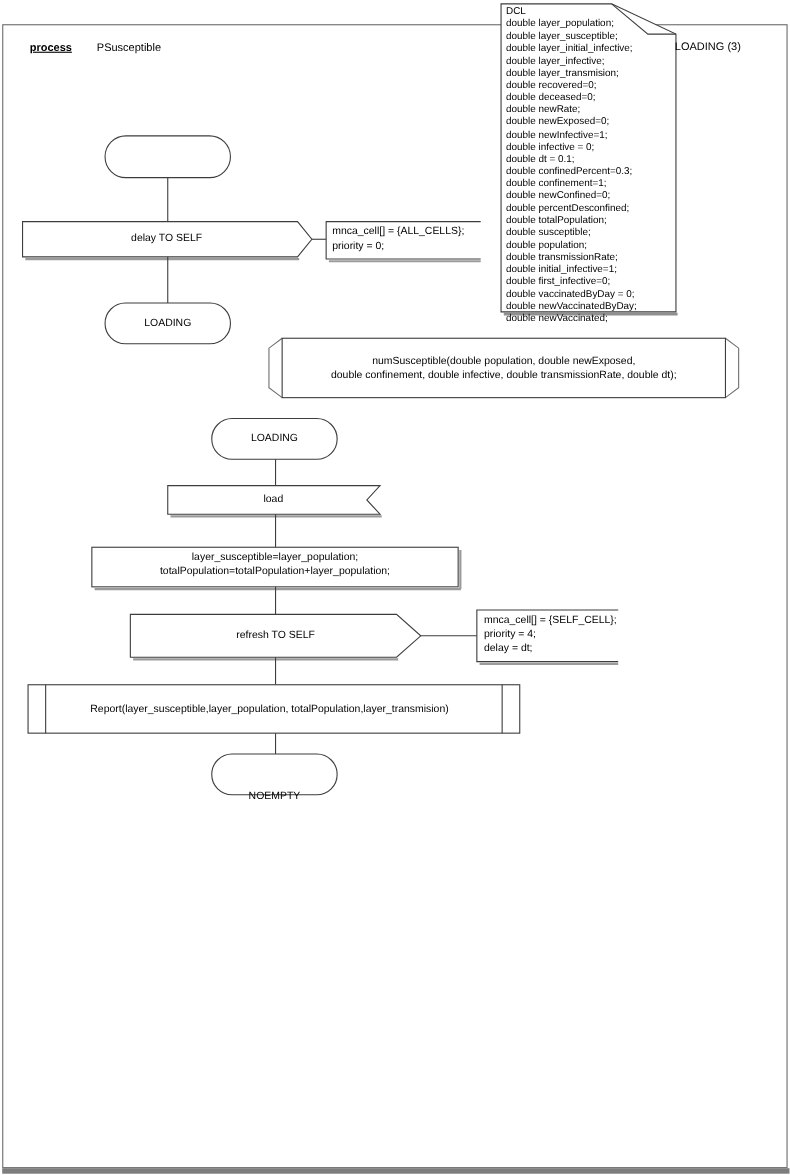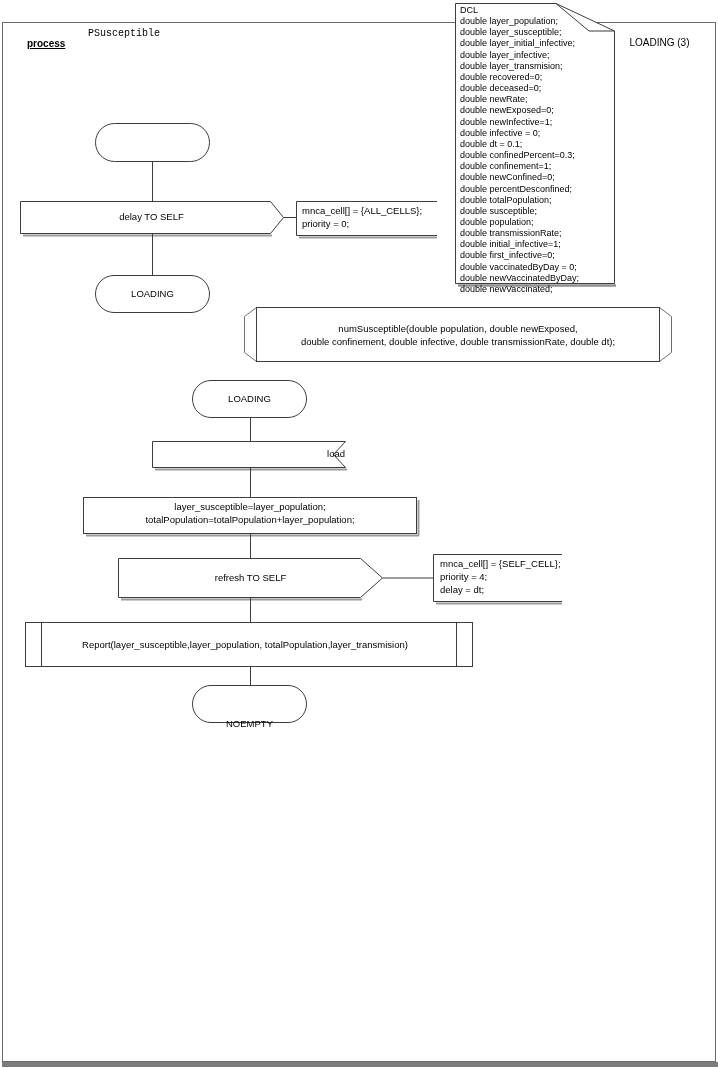--- a/index.html
+++ b/index.html
@@ -65,22 +65,22 @@
 
     <line x1="250.5" y1="597.5" x2="250.5" y2="622.5" stroke="#3d3d3d"></line>
     <rect x="25.5" y="622.5" width="447" height="44" fill="#ffffff" stroke="#3d3d3d"></rect>
     <line x1="41.5" y1="622.5" x2="41.5" y2="666.5" stroke="#3d3d3d"></line>
     <line x1="456.5" y1="622.5" x2="456.5" y2="666.5" stroke="#3d3d3d"></line>
     <line x1="250.5" y1="666.5" x2="250.5" y2="685.5" stroke="#3d3d3d"></line>
     <rect x="192.5" y="685.5" width="114" height="37" rx="18.5" ry="18.5" fill="#ffffff" stroke="#3d3d3d"></rect>
   </svg>
 
   <div class="txt hdr bold" style="left:27px;top:38px;">process</div>
-  <div class="txt hdr" style="left:88px;top:28px;font-family:Liberation Mono, monospace;">PSusceptible</div>
-  <div class="txt hdr center" style="left:608px;top:37px;width:103px;">LOADING (3)</div>
+  <div class="txt hdr" style="left:88px;top:38px;">PSusceptible</div>
+  <div class="txt hdr center" style="left:592px;top:37px;width:103px;">LOADING (3)</div>
 
   <div class="txt dcl" style="left:460px;top:5px;width:152px;">DCL
 double layer_population;
 double layer_susceptible;
 double layer_initial_infective;
 double layer_infective;
 double layer_transmision;
 double recovered=0;
 double deceased=0;
 double newRate;
@@ -104,21 +104,21 @@
 
   <div class="txt center" style="left:20px;top:211px;width:263px;">delay TO SELF</div>
   <div class="txt cmt" style="left:302px;top:204px;width:140px;">mnca_cell[] = {ALL_CELLS};
 priority = 0;</div>
   <div class="txt center" style="left:95px;top:288px;width:115px;">LOADING</div>
 
   <div class="txt cmt center" style="left:244px;top:322px;width:428px;">numSusceptible(double population, double newExposed,
 double confinement, double infective, double transmissionRate, double dt);</div>
 
   <div class="txt center" style="left:192px;top:393px;width:115px;">LOADING</div>
-  <div class="txt center" style="left:152px;top:448px;width:193px;text-align:right;">load</div>
+  <div class="txt center" style="left:152px;top:448px;width:193px;">load</div>
   <div class="txt center" style="left:118px;top:572px;width:265px;">refresh TO SELF</div>
   <div class="txt cmt center" style="left:83px;top:500px;width:334px;">layer_susceptible=layer_population;
 totalPopulation=totalPopulation+layer_population;</div>
   <div class="txt cmt" style="left:440px;top:557px;width:128px;">mnca_cell[] = {SELF_CELL};
 priority = 4;
 delay = dt;</div>
   <div class="txt center" style="left:21px;top:639px;width:448px;">Report(layer_susceptible,layer_population, totalPopulation,layer_transmision)</div>
   <div class="txt center" style="left:192px;top:698px;width:115px;margin-top:20px;">NOEMPTY</div>
 
 </div>

